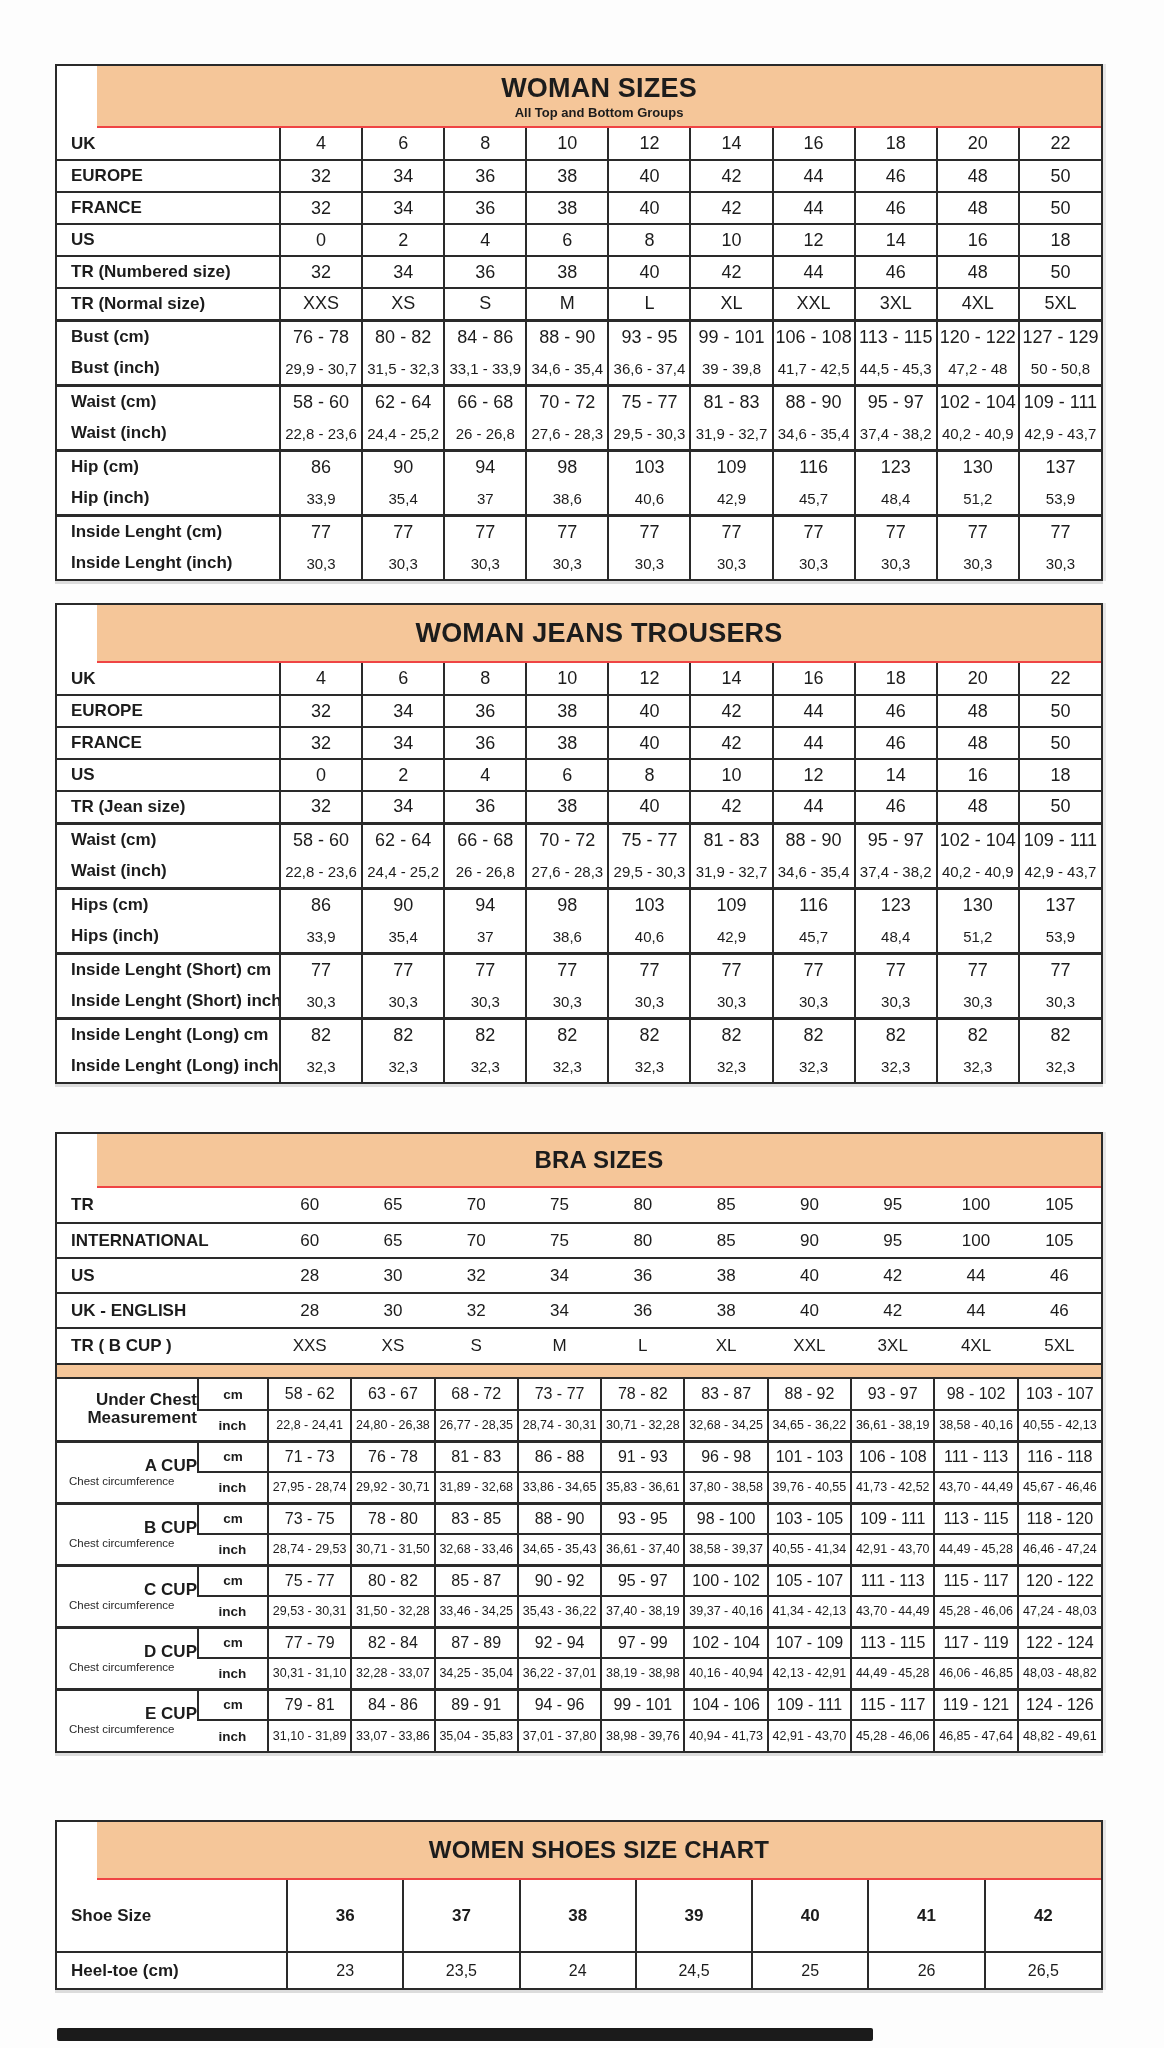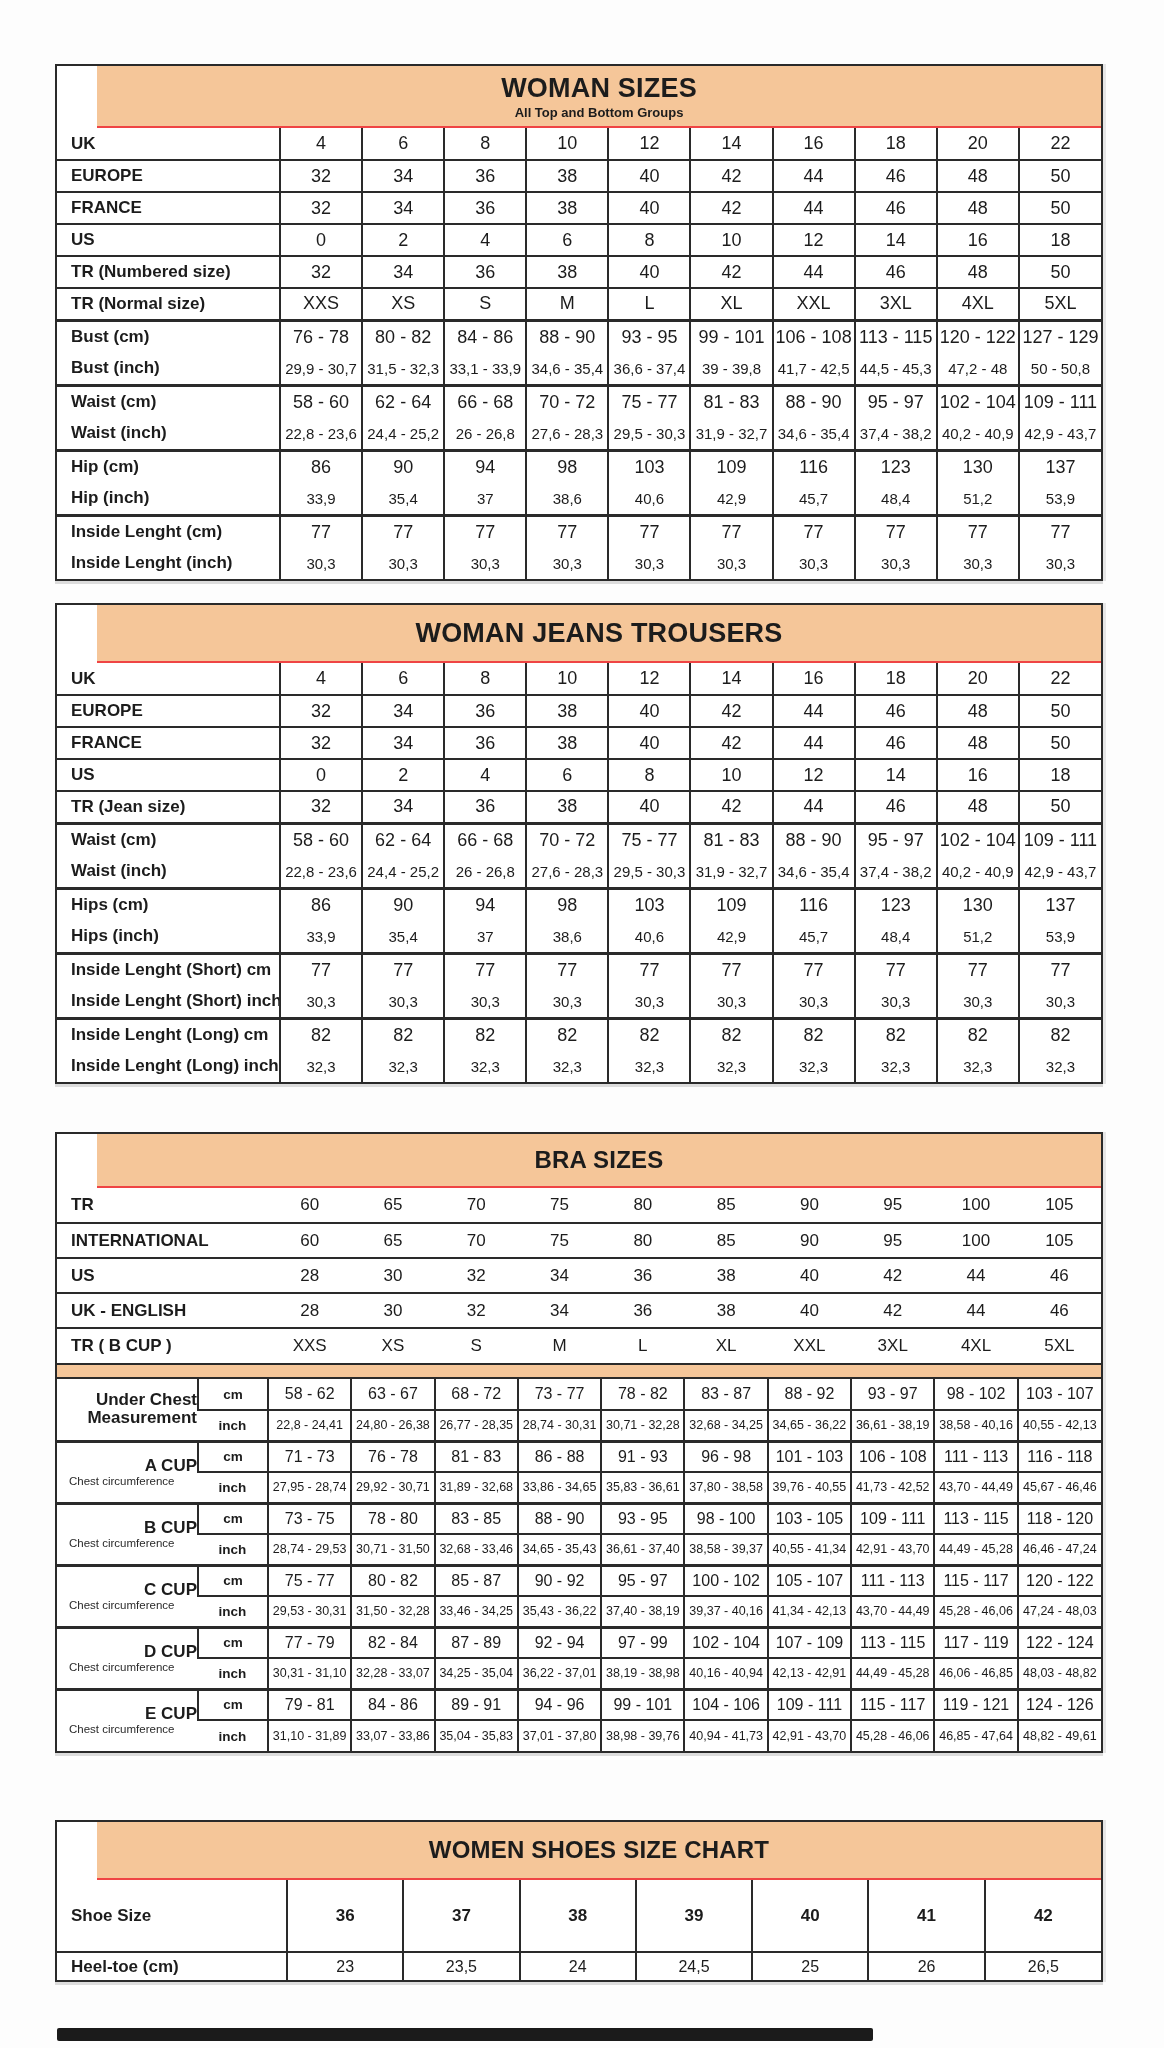--- a/index.html
+++ b/index.html
@@ -38,21 +38,21 @@
   .bra-grid tr:first-child td{border-top:0;}
   .bra-grid tr.g2 td{border-top:2px solid #2a2a2a;}
   .glbl{text-align:left;padding-left:12px;}
   .gname,.gname2{font-weight:bold;font-size:17px;line-height:18px;text-align:right;}
   .gsub{font-size:11.5px;line-height:13px;color:#2a2a2a;}
   .unit{font-weight:bold;font-size:13.5px;margin-top:34px;}
   .gcm{font-size:16px;}
   .ginch{font-size:12.5px;}
   
   .shoes tr.sr1{height:72px;}
-  .shoes tr.sr2{height:28px;}
+  .shoes tr.sr2{height:36px;}
   .shoes td + td{border-left:2px solid #2a2a2a;}
   .shoes tr.sr2 td{border-top:2px solid #2a2a2a;}
   .shoes .v1{font-weight:bold;font-size:17px;}
   .shoes .v2{font-size:16px;margin-left:24px;}
   .bottom-bar{position:absolute;left:57px;top:2028px;width:816px;height:13px;
               background:#1b1b1b;border-radius:2px;}
 </style>
 </head>
 <body>
 

